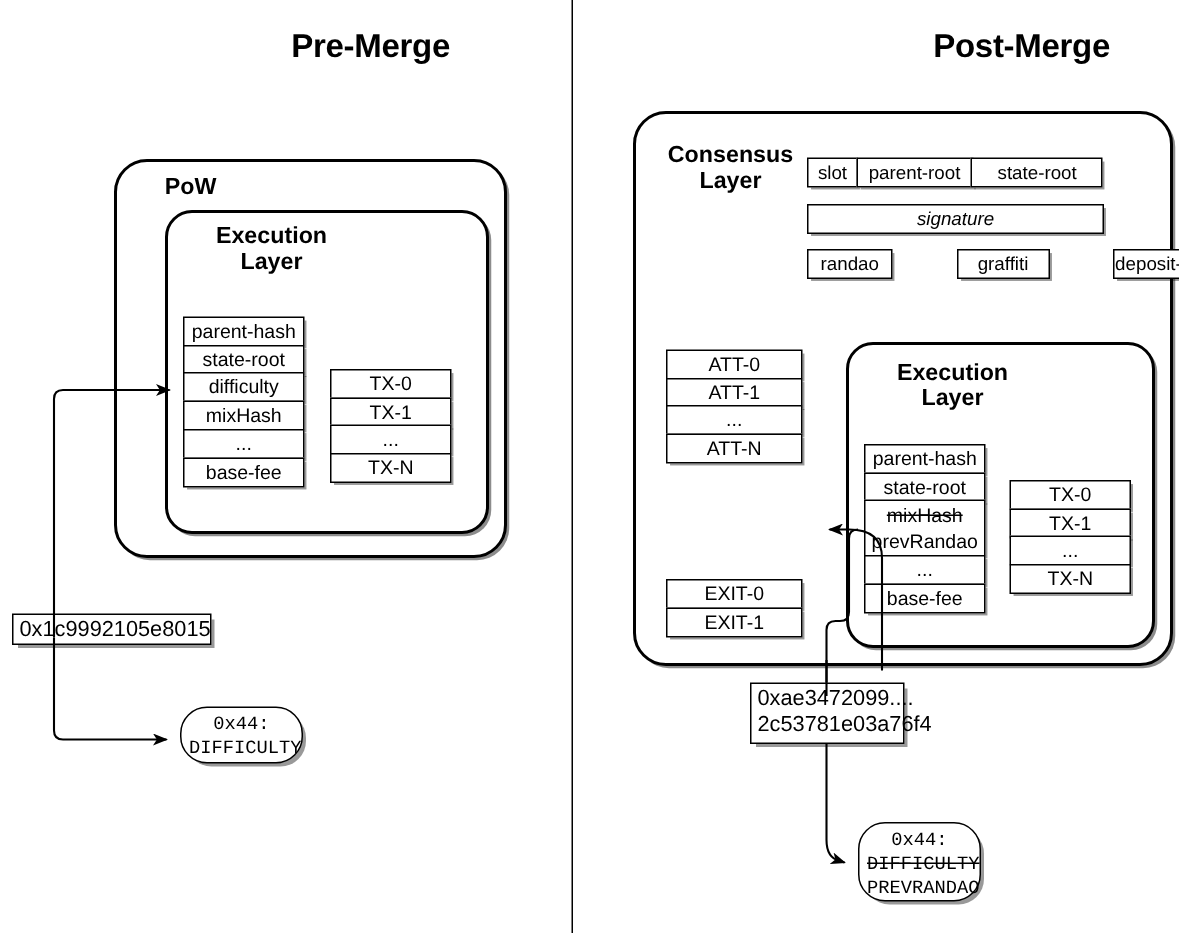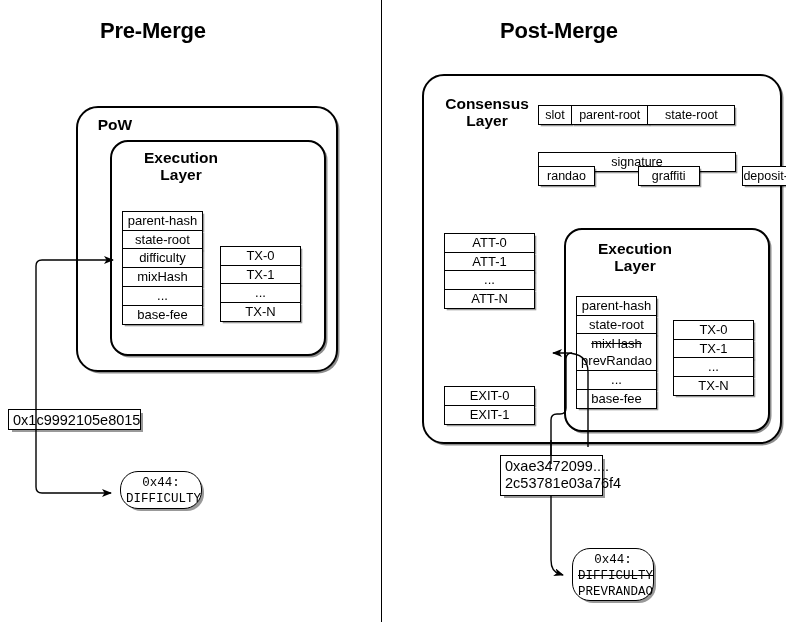--- a/index.html
+++ b/index.html
@@ -2,21 +2,21 @@
 <html><head>
 <meta charset="utf-8">
 <style>
   html,body{margin:0;padding:0;background:#ffffff;}
   body{width:786px;height:622px;position:relative;overflow:hidden;
        font-family:"Liberation Sans",sans-serif;color:#000;}
   .canvas{position:absolute;left:0;top:0;width:786px;height:622px;}
 
   
   .panel-title{position:absolute;font-weight:bold;font-size:22px;letter-spacing:-0.2px;
-               text-align:left;white-space:nowrap;}
+               text-align:right;white-space:nowrap;}
 
   
   .divider{position:absolute;width:1px;background:#000;}
 
   
   .rbox{position:absolute;border:2.2px solid #000;border-radius:22px;background:#fff;
         box-shadow:2px 2px 0 -0.5px rgba(0,0,0,0.45);}
   .rbox-inner{position:absolute;border:2.2px solid #000;border-radius:18px;background:#fff;
         box-shadow:2px 2px 0 -0.5px rgba(0,0,0,0.45);}
   .rbox-label{position:absolute;font-weight:bold;font-size:15.5px;line-height:17px;
@@ -56,21 +56,21 @@
 <body>
 
 <div class="canvas">
 
   <div class="panel-title" style="left:100px;top:18px;width:200px;">Pre-Merge</div>
   <div class="panel-title" style="left:500px;top:18px;width:240px;">Post-Merge</div>
 
   <div class="divider" style="left:381px;top:0px;height:622px;"></div>
 
   <div class="rbox" style="left:76px;top:106px;width:258px;height:262px;"></div>
-  <div class="rbox-label" style="left:80px;top:116px;width:70px;">PoW</div>
+  <div class="rbox-label" style="left:92px;top:116px;width:70px;">PoW</div>
 
   <div class="rbox-inner" style="left:110px;top:140px;width:212px;height:212px;"></div>
   <div class="rbox-label" style="left:116px;top:149px;width:130px;">Execution
 Layer</div>
 
   <div class="stack" style="left:122px;top:211px;width:81px;">
     <div class="cell">parent-hash</div>
     <div class="cell">state-root</div>
     <div class="cell">difficulty</div>
     <div class="cell">mixHash</div>
@@ -94,21 +94,21 @@
 
   <div class="rbox" style="left:422px;top:74px;width:356px;height:366px;"></div>
   <div class="rbox-label" style="left:432px;top:95px;width:110px;">Consensus
 Layer</div>
 
   <div class="hrow" style="left:538px;top:105px;">
     <div class="hcell" style="width:34px;">slot</div>
     <div class="hcell" style="width:78px;">parent-root</div>
     <div class="hcell" style="width:88px;">state-root</div>
   </div>
-  <div class="hrow" style="left:538px;top:152px;">
+  <div class="hrow" style="left:538px;top:136px;font-style:italic;">
     <div class="hcell" style="width:198px;">signature</div>
   </div>
   <div class="hrow" style="left:538px;top:166px;gap:44px;">
     <div class="hcell" style="width:57px;">randao</div>
     <div class="hcell" style="width:62px;">graffiti</div>
     <div class="hcell" style="width:67px;">deposit-root</div>
   </div>
 
   <div class="stack" style="left:444px;top:233px;width:91px;">
     <div class="cell">ATT-0</div>

